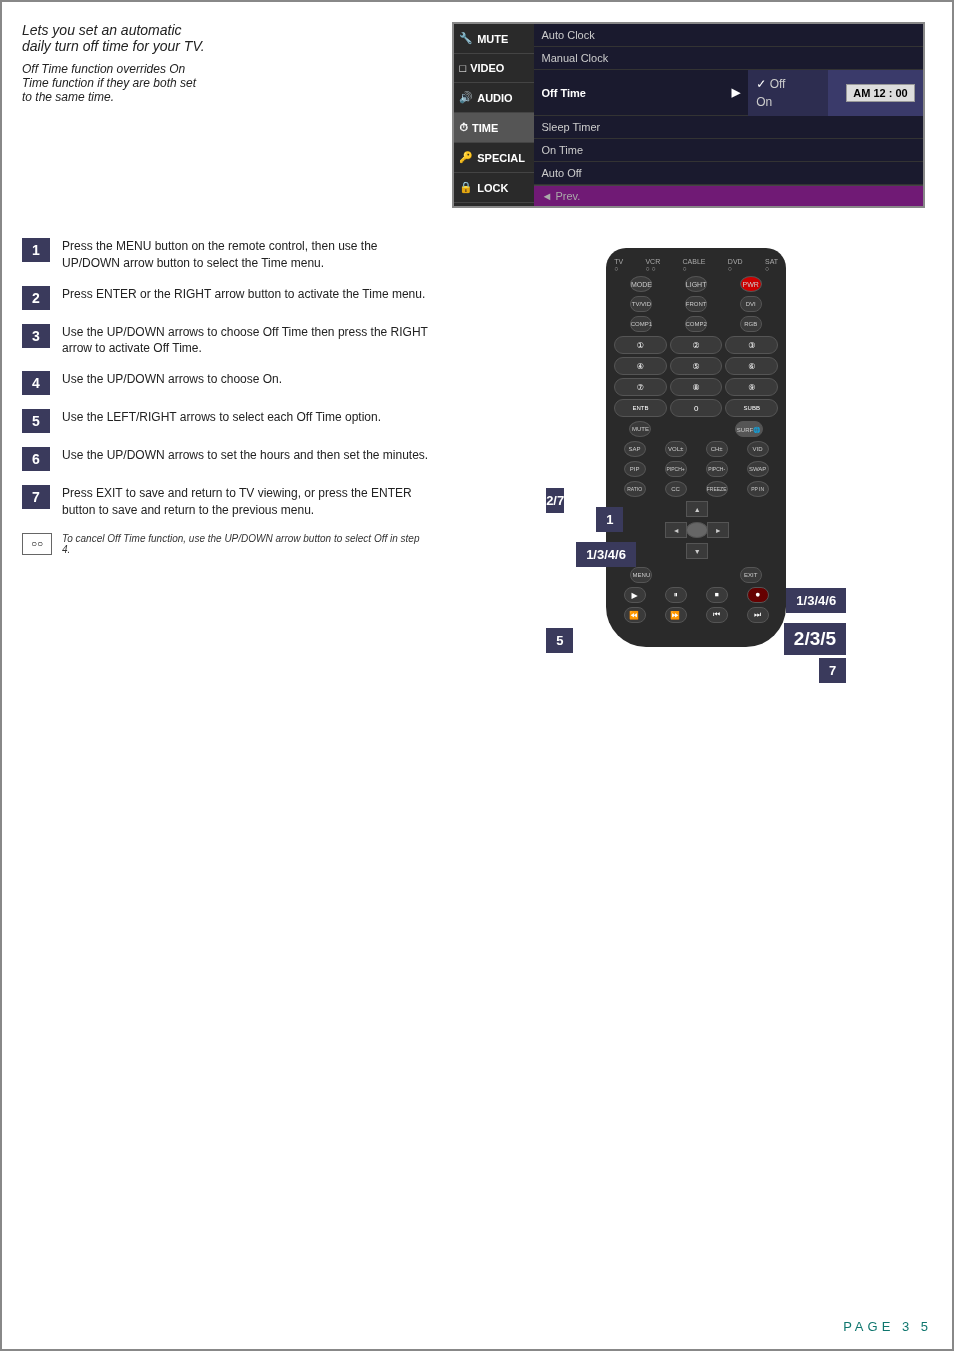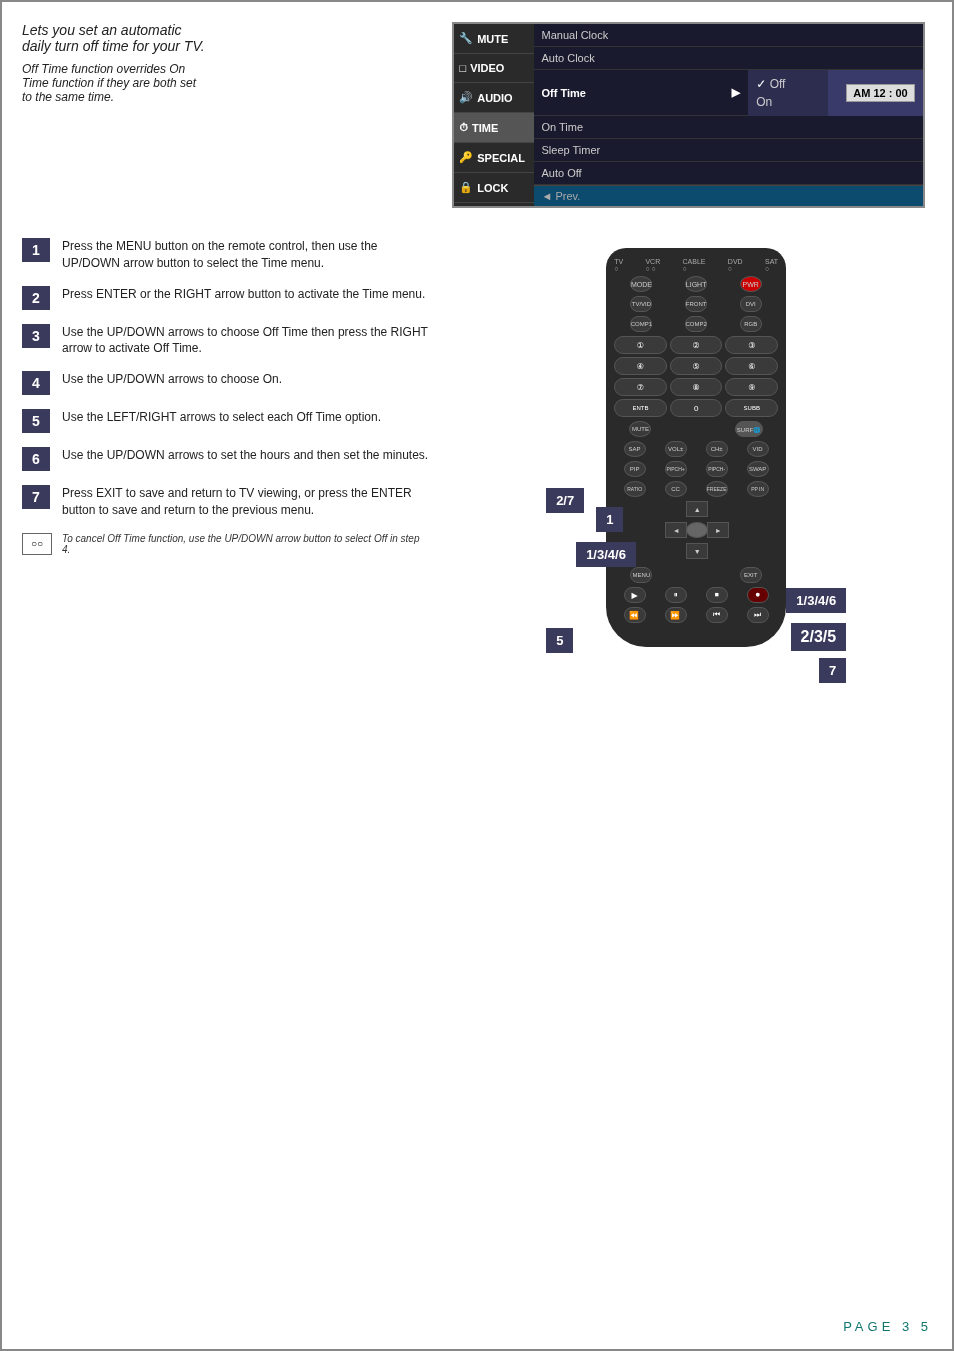--- a/index.html
+++ b/index.html
@@ -104,21 +104,21 @@
       background: #ddd;
       color: #000;
       border: 1px solid #999;
       padding: 2px 6px;
       font-size: 11px;
       font-weight: bold;
       display: inline-block;
       margin-left: 10px;
     }
     .prev-bar {
-      background: #0c4a6e;
+      background: #701a75;
       color: #aaa;
       font-size: 11px;
       padding: 4px 8px;
       border-top: 1px solid #444;
     }
     
     .steps-section {
       display: flex;
       gap: 30px;
       margin-bottom: 20px;
@@ -291,44 +291,44 @@
           <span>SPECIAL</span>
         </div>
         <div class="menu-sidebar-item">
           <span>🔒</span>
           <span>LOCK</span>
         </div>
       </div>
 
       <div style="flex:1; display:flex; flex-direction:column; background:#1a1a2e;">
         <div class="menu-main-item">
+          <span>Auto Clock</span>
+        </div>
+        <div class="menu-main-item">
           <span>Manual Clock</span>
-        </div>
-        <div class="menu-main-item">
-          <span>Auto Clock</span>
         </div>
 
         <div style="display:flex; align-items:stretch;justify-content:center;">
           <div class="menu-main-item selected" style="flex:1;">
             <span>Off Time</span>
             <span class="arrow">▶</span>
           </div>
           <div class="submenu-panel">
             <div class="menu-submenu-item checked">Off</div>
             <div class="menu-submenu-item">On</div>
           </div>
           <div class="time-panel">
             <div class="time-box">AM 12 : 00</div>
           </div>
         </div>
         <div class="menu-main-item">
+          <span>Sleep Timer</span>
+        </div>
+        <div class="menu-main-item">
           <span>On Time</span>
-        </div>
-        <div class="menu-main-item">
-          <span>Sleep Timer</span>
         </div>
         <div class="menu-main-item">
           <span>Auto Off</span>
         </div>
         <div style="flex:1;"></div>
         <div class="prev-bar">◄ Prev.</div>
       </div>
     </div>
   </div>
 
@@ -366,31 +366,31 @@
 
       <div class="note-box">
         <div class="note-icon">○○</div>
         <div class="note-text">To cancel Off Time function, use the UP/DOWN arrow button to select Off in step 4.</div>
       </div>
     </div>
 
     <div class="remote-container">
       <div style="position:relative; width:280px;">
 
-        <div style="position:absolute; left:-10px; top:250px; z-index:10; background:#3a3a5c; color:white; font-weight:bold; font-size:13px; padding:5px 10px;">2/7</div>
+        <div style="position:absolute; left:-10px; top:250px; z-index:10; background:#3a3a5c; color:white; font-weight:bold; font-size:13px; padding:5px 0;">2/7</div>
 
         <div style="position:absolute; left:-10px; top:390px; z-index:10; background:#3a3a5c; color:white; font-weight:bold; font-size:13px; padding:5px 10px;">5</div>
 
         <div style="position:absolute; left:40px; bottom:115px; z-index:10; background:#3a3a5c; color:white; font-weight:bold; font-size:13px; padding:5px 10px;">1</div>
 
         <div style="position:absolute; left:20px; bottom:80px; z-index:10; background:#3a3a5c; color:white; font-weight:bold; font-size:13px; padding:5px 10px;">1/3/4/6</div>
 
         <div style="position:absolute; right:-10px; top:350px; z-index:10; background:#3a3a5c; color:white; font-weight:bold; font-size:13px; padding:5px 10px;">1/3/4/6</div>
 
-        <div style="position:absolute; right:-10px; top:385px; z-index:10; background:#3a3a5c; color:white; font-weight:bold; font-size:16px; padding:5px 10px;">2/3/5</div>
+        <div style="position:absolute; right:-10px; top:385px; z-index:10; background:#3a3a5c; color:white; font-weight:bold; font-size:19px; padding:5px 10px;">2/3/5</div>
 
         <div style="position:absolute; right:-10px; top:420px; z-index:10; background:#3a3a5c; color:white; font-weight:bold; font-size:13px; padding:5px 10px;">7</div>
 
         <div class="remote" style="margin: 0 auto; margin-top:10px;">
 
           <div style="display:flex; justify-content:space-between; margin-bottom:4px; font-size:7px; color:#aaa;">
             <span>TV<br>○</span>
             <span>VCR<br>○ ○</span>
             <span>CABLE<br>○</span>
             <span>DVD<br>○</span>

